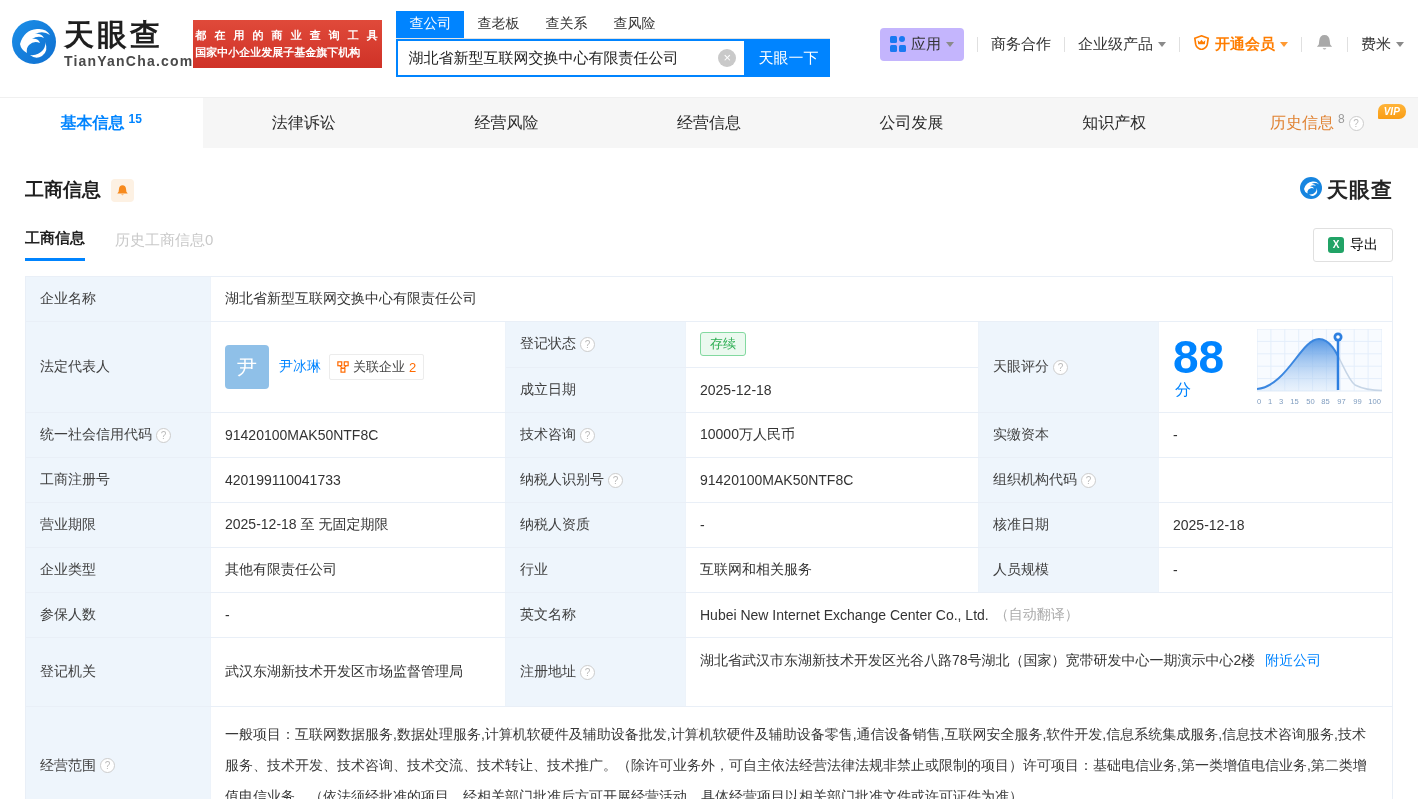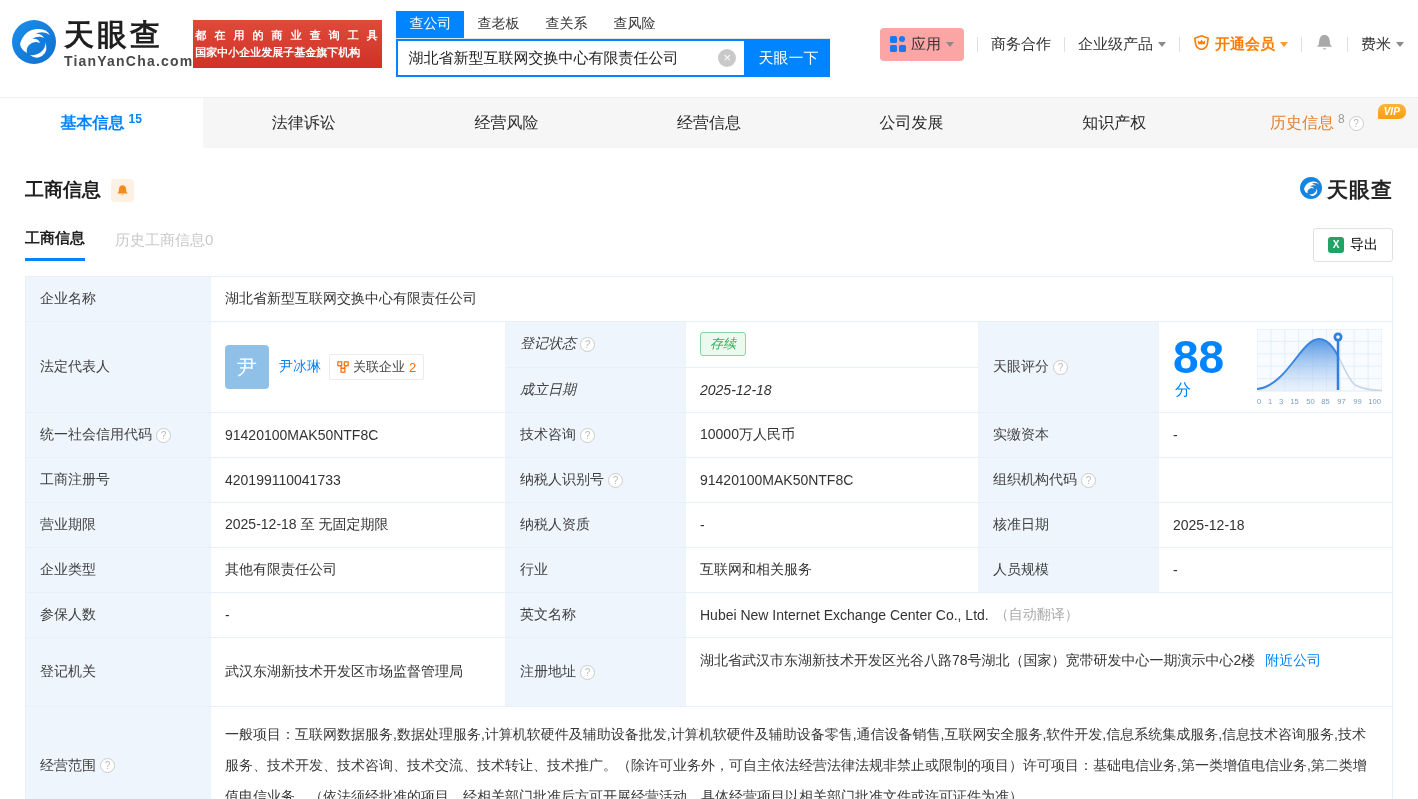--- a/index.html
+++ b/index.html
@@ -23,21 +23,21 @@
   .sinput { width:350px; height:38px; border:2px solid #0084ff; display:flex; align-items:center;
     padding:0 8px 0 10px; font-size:15px; color:#222; }
   .sinput .val { flex:1; white-space:nowrap; overflow:hidden; }
   .clear-ic { width:18px; height:18px; border-radius:50%; background:#c9c9c9; color:#fff;
     font-size:13px; line-height:17px; text-align:center; cursor:pointer; flex:none; }
   .sbtn { width:84px; height:38px; background:#0084ff; color:#fff; font-size:15px; border:none;
     cursor:pointer; }
   .topnav { margin-left:auto; display:flex; align-items:center; gap:13px; font-size:15px; white-space:nowrap; }
   .nav-sep { width:1px; height:15px; background:#e0e0e0; }
   .nav-item { display:flex; align-items:center; gap:5px; cursor:pointer; color:#333; }
-  .apps-pill { background:#fca5a5; border-radius:4px; padding:7px 10px; }
+  .apps-pill { background:#c4b5fd; border-radius:4px; padding:7px 10px; }
   .grid-ic { display:inline-grid; grid-template-columns:7px 7px; grid-gap:2px; }
   .grid-ic i { width:7px; height:7px; background:#1a79f2; border-radius:1.5px; }
   .grid-ic i.dot { border-radius:50%; width:6px; height:6px; }
   .caret { width:0; height:0; border-left:4.5px solid transparent; border-right:4.5px solid transparent;
     border-top:5px solid #8a8a8a; display:inline-block; }
   .vip-nav { color:#ff7d00; font-weight:bold; }
   .vip-nav .caret { border-top-color:#ff9a33; }
 
   
   .gap8 { height:9px; background:#fff; }
@@ -80,21 +80,21 @@
     border-right:1px solid #edf3fa; }
   .cell:last-child { border-right:none; }
   .lab { background:#eef5fc; color:#3f3f3f; }
   .c1 { width:185px; flex:none; } .c2 { width:295px; flex:none; }
   .c3 { width:180px; flex:none; } .c4 { width:293px; flex:none; }
   .c5 { width:180px; flex:none; } .c6 { flex:1; }
   .grow { flex:1; }
   .lr-row { min-height:90px; }
   .lr-label, .score-lab { min-height:90px; }
   .midblock { width:473px; flex:none; display:flex; flex-direction:column; border-right:1px solid #edf3fa; }
-  .midrow { display:flex; flex:1;font-style:italic; }
+  .midrow { display:flex; flex:1; }
   .midrow:first-child { border-bottom:1px solid #e9eff7; }
   .midrow .lab { width:180px; flex:none; }
   .midrow .val { flex:1; }
   .avatar { width:44px; height:44px; border-radius:4px; background:#8fc0e8; color:#fff; font-size:20px;
     display:flex; align-items:center; justify-content:center; flex:none; }
   .rep-name { color:#0084ff; margin:0 8px 0 10px; cursor:pointer; }
   .rel-badge { display:flex; align-items:center; gap:4px; border:1px solid #ececec; border-radius:2px;
     padding:3px 7px; font-size:13px; color:#444; cursor:pointer; }
   .rel-badge b { color:#ff6a00; font-weight:normal; }
   .status-badge { background:#ebf9ef; border:1px solid #83d9a0; color:#2fae54; font-size:13px;

